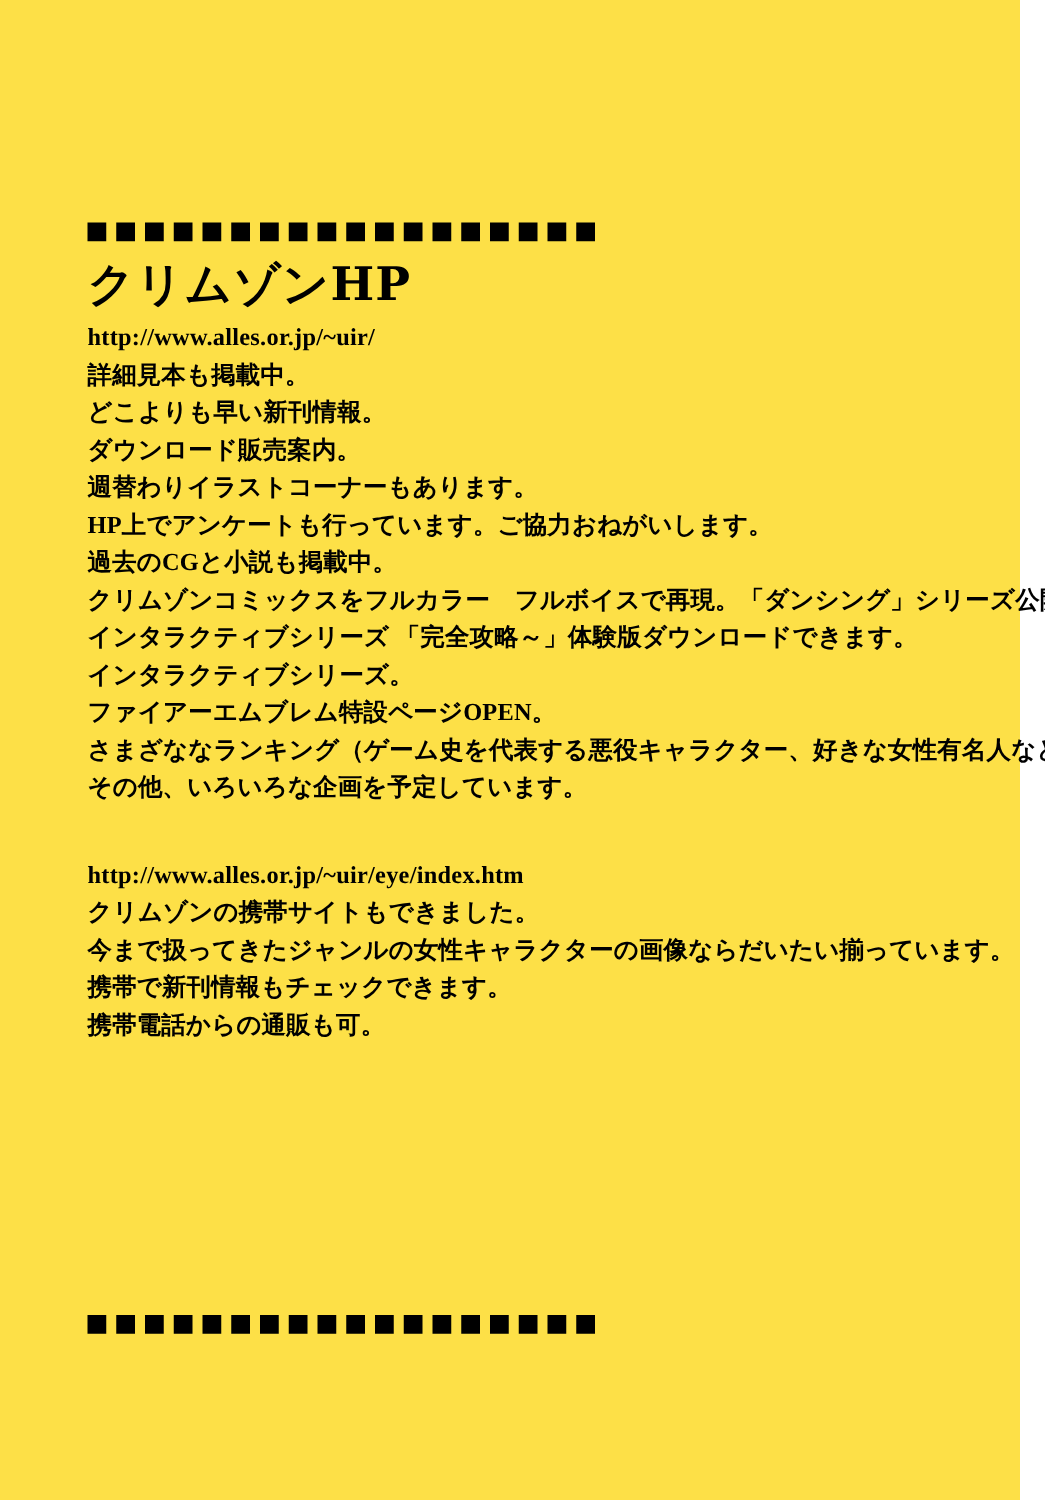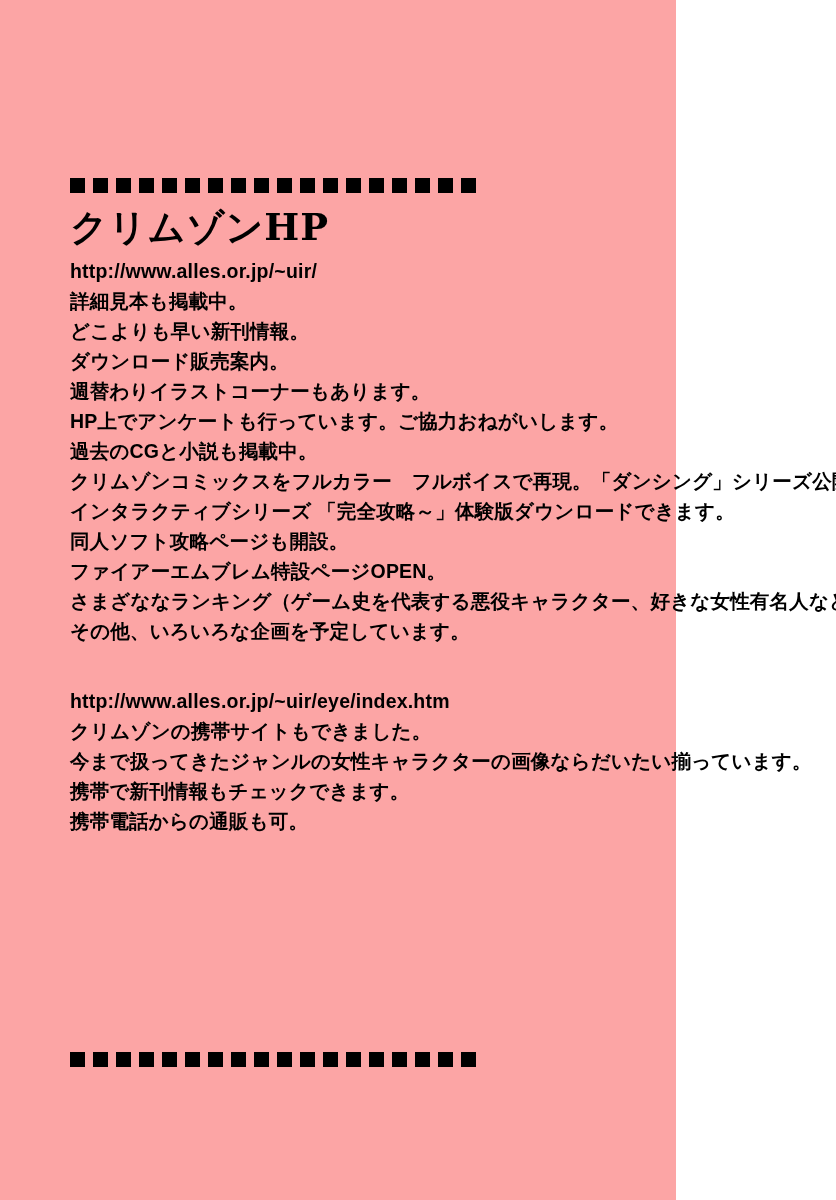--- a/index.html
+++ b/index.html
@@ -11,23 +11,23 @@
     width: 836px;
     height: 1200px;
     position: relative;
     font-family: "Liberation Serif", serif;
     color: #000000;
     overflow: hidden;
   }
   .page {
     position: absolute;
     left: 0; top: 0;
-    width: 676px;
+    width: 816px;
     height: 1200px;
-    background: #fca5a5;
+    background: #fde047;
   }
   .content {
     position: absolute;
     left: 70px;
     top: 178px;
     width: 700px;
   }
   
   .squares {
     display: flex;
@@ -48,21 +48,21 @@
     line-height: 1.1;
     letter-spacing: 1px;
     margin: 14px 0 8px 0;
     color: #000;
   }
   .lines {
     margin: 0;
     padding: 0;
   }
   .line {
-    font-family: Liberation Sans, sans-serif;
+    font-family: Liberation Serif, serif;
     font-weight: bold;
     font-size: 19.5px;
     line-height: 30px;
     letter-spacing: 0.2px;
     white-space: nowrap;
     color: #000;
   }
   .block-gap {
     height: 40px;
   }
@@ -105,21 +105,21 @@
     <div class="lines">
       <div class="line">http://www.alles.or.jp/~uir/</div>
       <div class="line">詳細見本も掲載中。</div>
       <div class="line">どこよりも早い新刊情報。</div>
       <div class="line">ダウンロード販売案内。</div>
       <div class="line">週替わりイラストコーナーもあります。</div>
       <div class="line">HP上でアンケートも行っています。ご協力おねがいします。</div>
       <div class="line">過去のCGと小説も掲載中。</div>
       <div class="line">クリムゾンコミックスをフルカラー　フルボイスで再現。「ダンシング」シリーズ公開中。</div>
       <div class="line">インタラクティブシリーズ 「完全攻略～」体験版ダウンロードできます。</div>
-      <div class="line">同人ソフト攻略ページも開設。</div>
+      <div class="line">インタラクティブシリーズ。</div>
       <div class="line">ファイアーエムブレム特設ページOPEN。</div>
       <div class="line">さまざななランキング（ゲーム史を代表する悪役キャラクター、好きな女性有名人など。）</div>
       <div class="line">その他、いろいろな企画を予定しています。</div>
     </div>
 
     <div class="block-gap"></div>
 
 
     <div class="lines">
       <div class="line">http://www.alles.or.jp/~uir/eye/index.htm</div>

